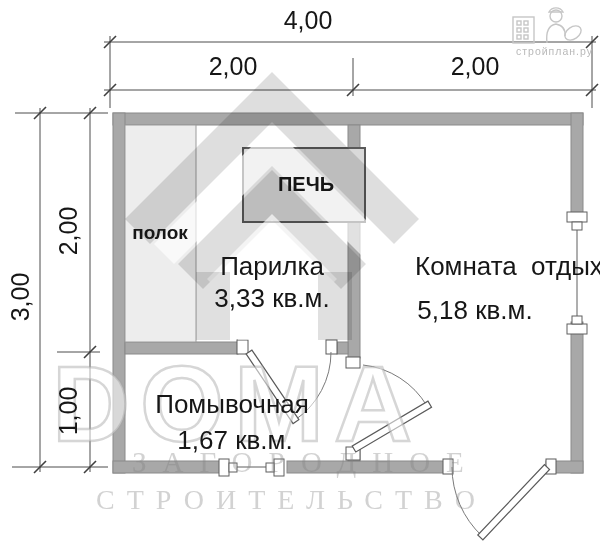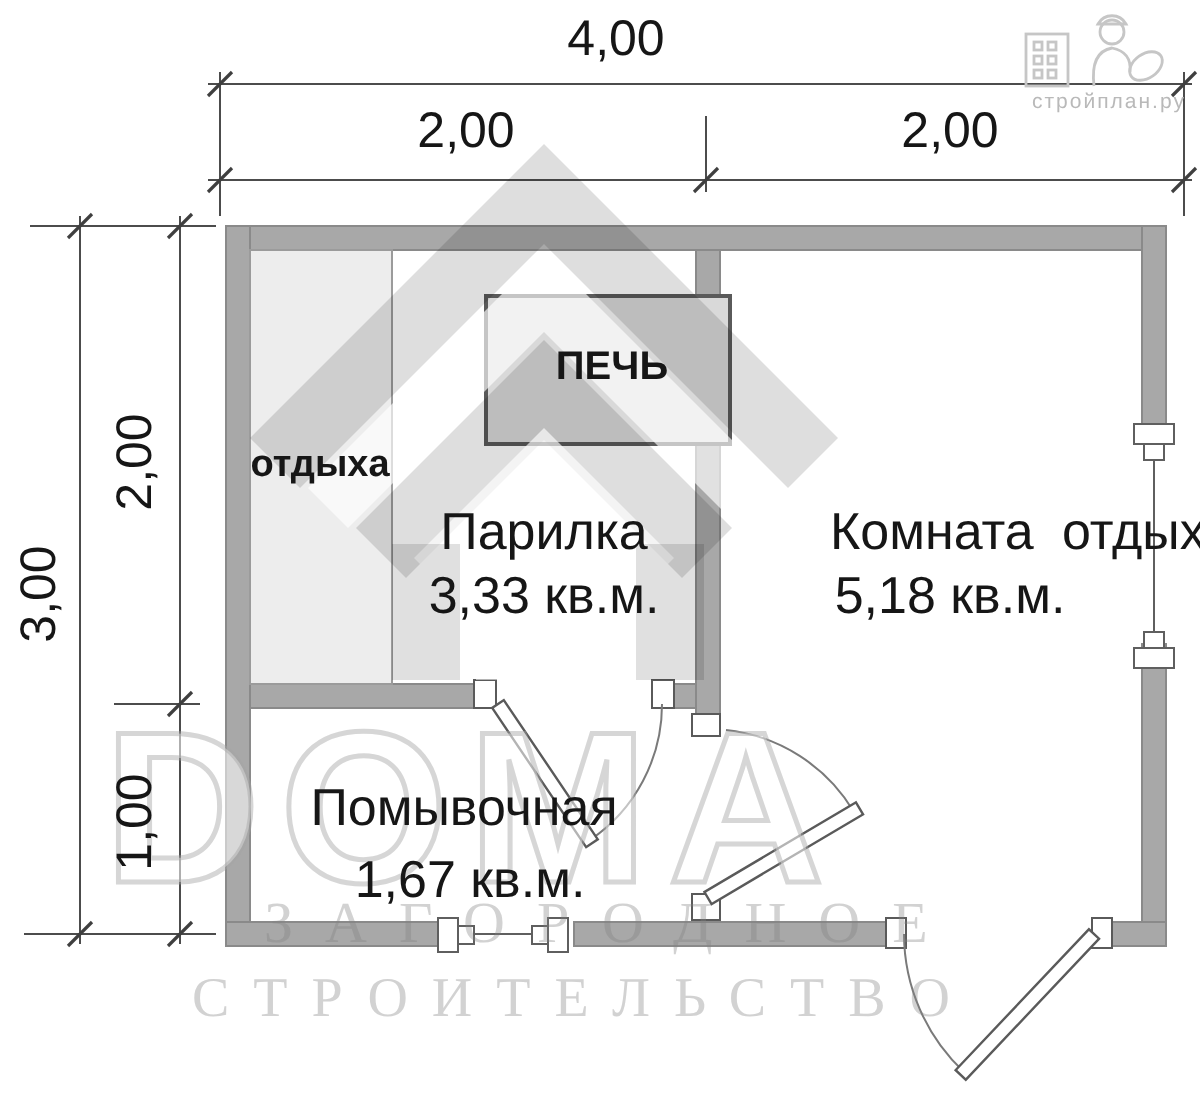--- a/index.html
+++ b/index.html
@@ -148,26 +148,26 @@
 
   <div id="label-layer">
 
     <div class="lbl dim" style="left:308px;top:20px;">4,00</div>
     <div class="lbl dim" style="left:233px;top:66px;">2,00</div>
     <div class="lbl dim" style="left:475px;top:66px;">2,00</div>
     <div class="lbl dim rot" style="left:20px;top:297px;">3,00</div>
     <div class="lbl dim rot" style="left:68px;top:231px;">2,00</div>
     <div class="lbl dim rot" style="left:68px;top:411px;">1,00</div>
 
-    <div class="lbl bold" style="left:160px;top:233px;font-size:19px;">отдыха</div>
+    <div class="lbl bold" style="left:160px;top:233px;font-size:19px;">полок</div>
     <div class="lbl bold" style="left:306px;top:184px;font-size:20px;">ПЕЧЬ</div>
 
     <div class="lbl room" style="left:272px;top:266px;">Парилка</div>
     <div class="lbl room" style="left:272px;top:298px;">3,33 кв.м.</div>
 
     <div class="lbl roomsp" style="left:472px;top:266px;margin-left:44px;">Комната отдыха</div>
-    <div class="lbl room" style="left:475px;top:298px;">5,18 кв.м.</div>
+    <div class="lbl room" style="left:475px;top:310px;">5,18 кв.м.</div>
 
     <div class="lbl room" style="left:232px;top:404px;">Помывочная</div>
     <div class="lbl room" style="left:235px;top:440px;">1,67 кв.м.</div>
   </div>
 
 </div>
 
 </body></html>

